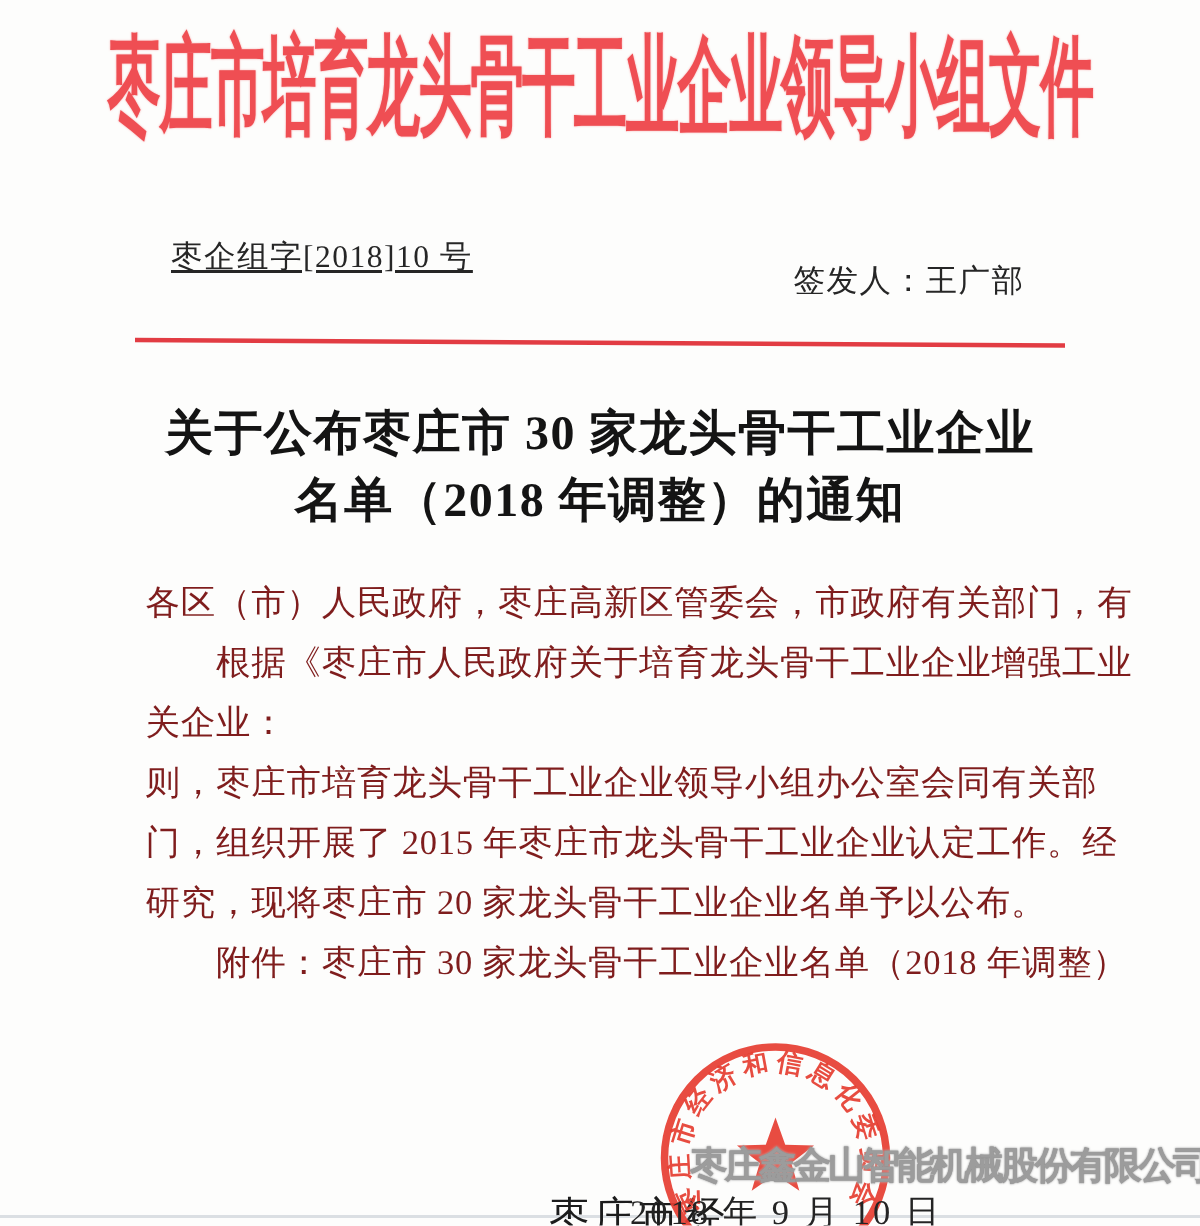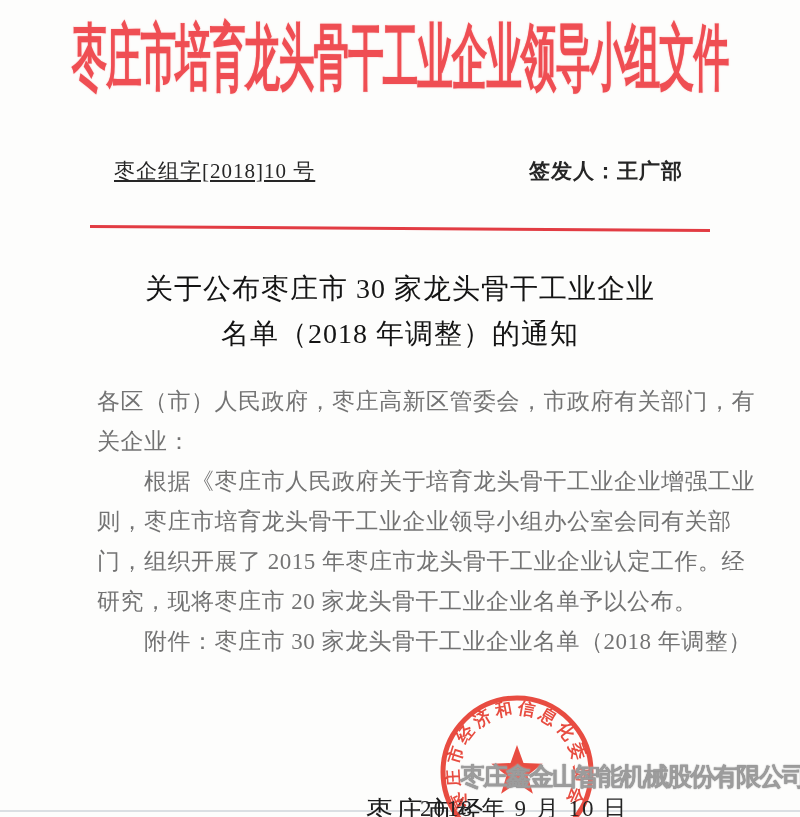--- a/index.html
+++ b/index.html
@@ -28,42 +28,42 @@
     letter-spacing: -1px;
     text-shadow: 0 0 1px rgba(239,78,83,.55);
   }
 
   
   .meta-row {
     position: absolute; top: 157px; left: 0; width: 800px;
     font-size: 21px; color: #262626;
   }
   .doc-number { position: absolute; left: 114px; top: 0; letter-spacing: 1px; text-decoration: underline; }
-  .signer     { position: absolute; left: 529px; top: 0; letter-spacing: 1px; font-weight: bold; }
+  .signer     { position: absolute; left: 529px; top: 16px; letter-spacing: 1px; }
 
   .red-rule {
     position: absolute;
     top: 227px; left: 90px; width: 620px; height: 3px;
     background: #e23c43;
     transform: rotate(0.35deg);
   }
 
   .title {
     position: absolute; top: 266px; left: 0; width: 800px;
     text-align: center;
-    font-size: 28px; font-weight: normal;
+    font-size: 32px; font-weight: bold;
     line-height: 45px;
     color: #141414;
     letter-spacing: 1px;
   }
 
   .body-text {
     position: absolute; top: 382px; left: 97px; width: 625px;
     font-size: 23px; line-height: 40px;
-    color: #737373;
+    color: #7f1d1d;
     letter-spacing: 0.5px;
   }
   .line { white-space: nowrap; }
   .ind  { padding-left: 47px; }
 
   
   .sig-text {
     position: absolute; top: 793px; left: 366px;
     font-size: 27px; color: #1c1c1c;
     letter-spacing: 3px; z-index: 1; white-space: nowrap;
@@ -103,22 +103,22 @@
 
   <div class="red-rule"></div>
 
   <div class="title">
     <div>关于公布枣庄市 30 家龙头骨干工业企业</div>
     <div>名单（2018 年调整）的通知</div>
   </div>
 
   <div class="body-text">
     <div class="line">各区（市）人民政府，枣庄高新区管委会，市政府有关部门，有</div>
+    <div class="line ind">根据《枣庄市人民政府关于培育龙头骨干工业企业增强工业</div>
     <div class="line">关企业：</div>
-    <div class="line ind">根据《枣庄市人民政府关于培育龙头骨干工业企业增强工业</div>
     <div class="line">则，枣庄市培育龙头骨干工业企业领导小组办公室会同有关部</div>
     <div class="line">门，组织开展了 2015 年枣庄市龙头骨干工业企业认定工作。经</div>
     <div class="line">研究，现将枣庄市 20 家龙头骨干工业企业名单予以公布。</div>
     <div class="line ind">附件：枣庄市 30 家龙头骨干工业企业名单（2018 年调整）</div>
   </div>
 
   <div class="sig-text">枣庄市经</div>
 
   <div class="seal">
     <svg width="160" height="160" viewBox="0 0 160 160">

